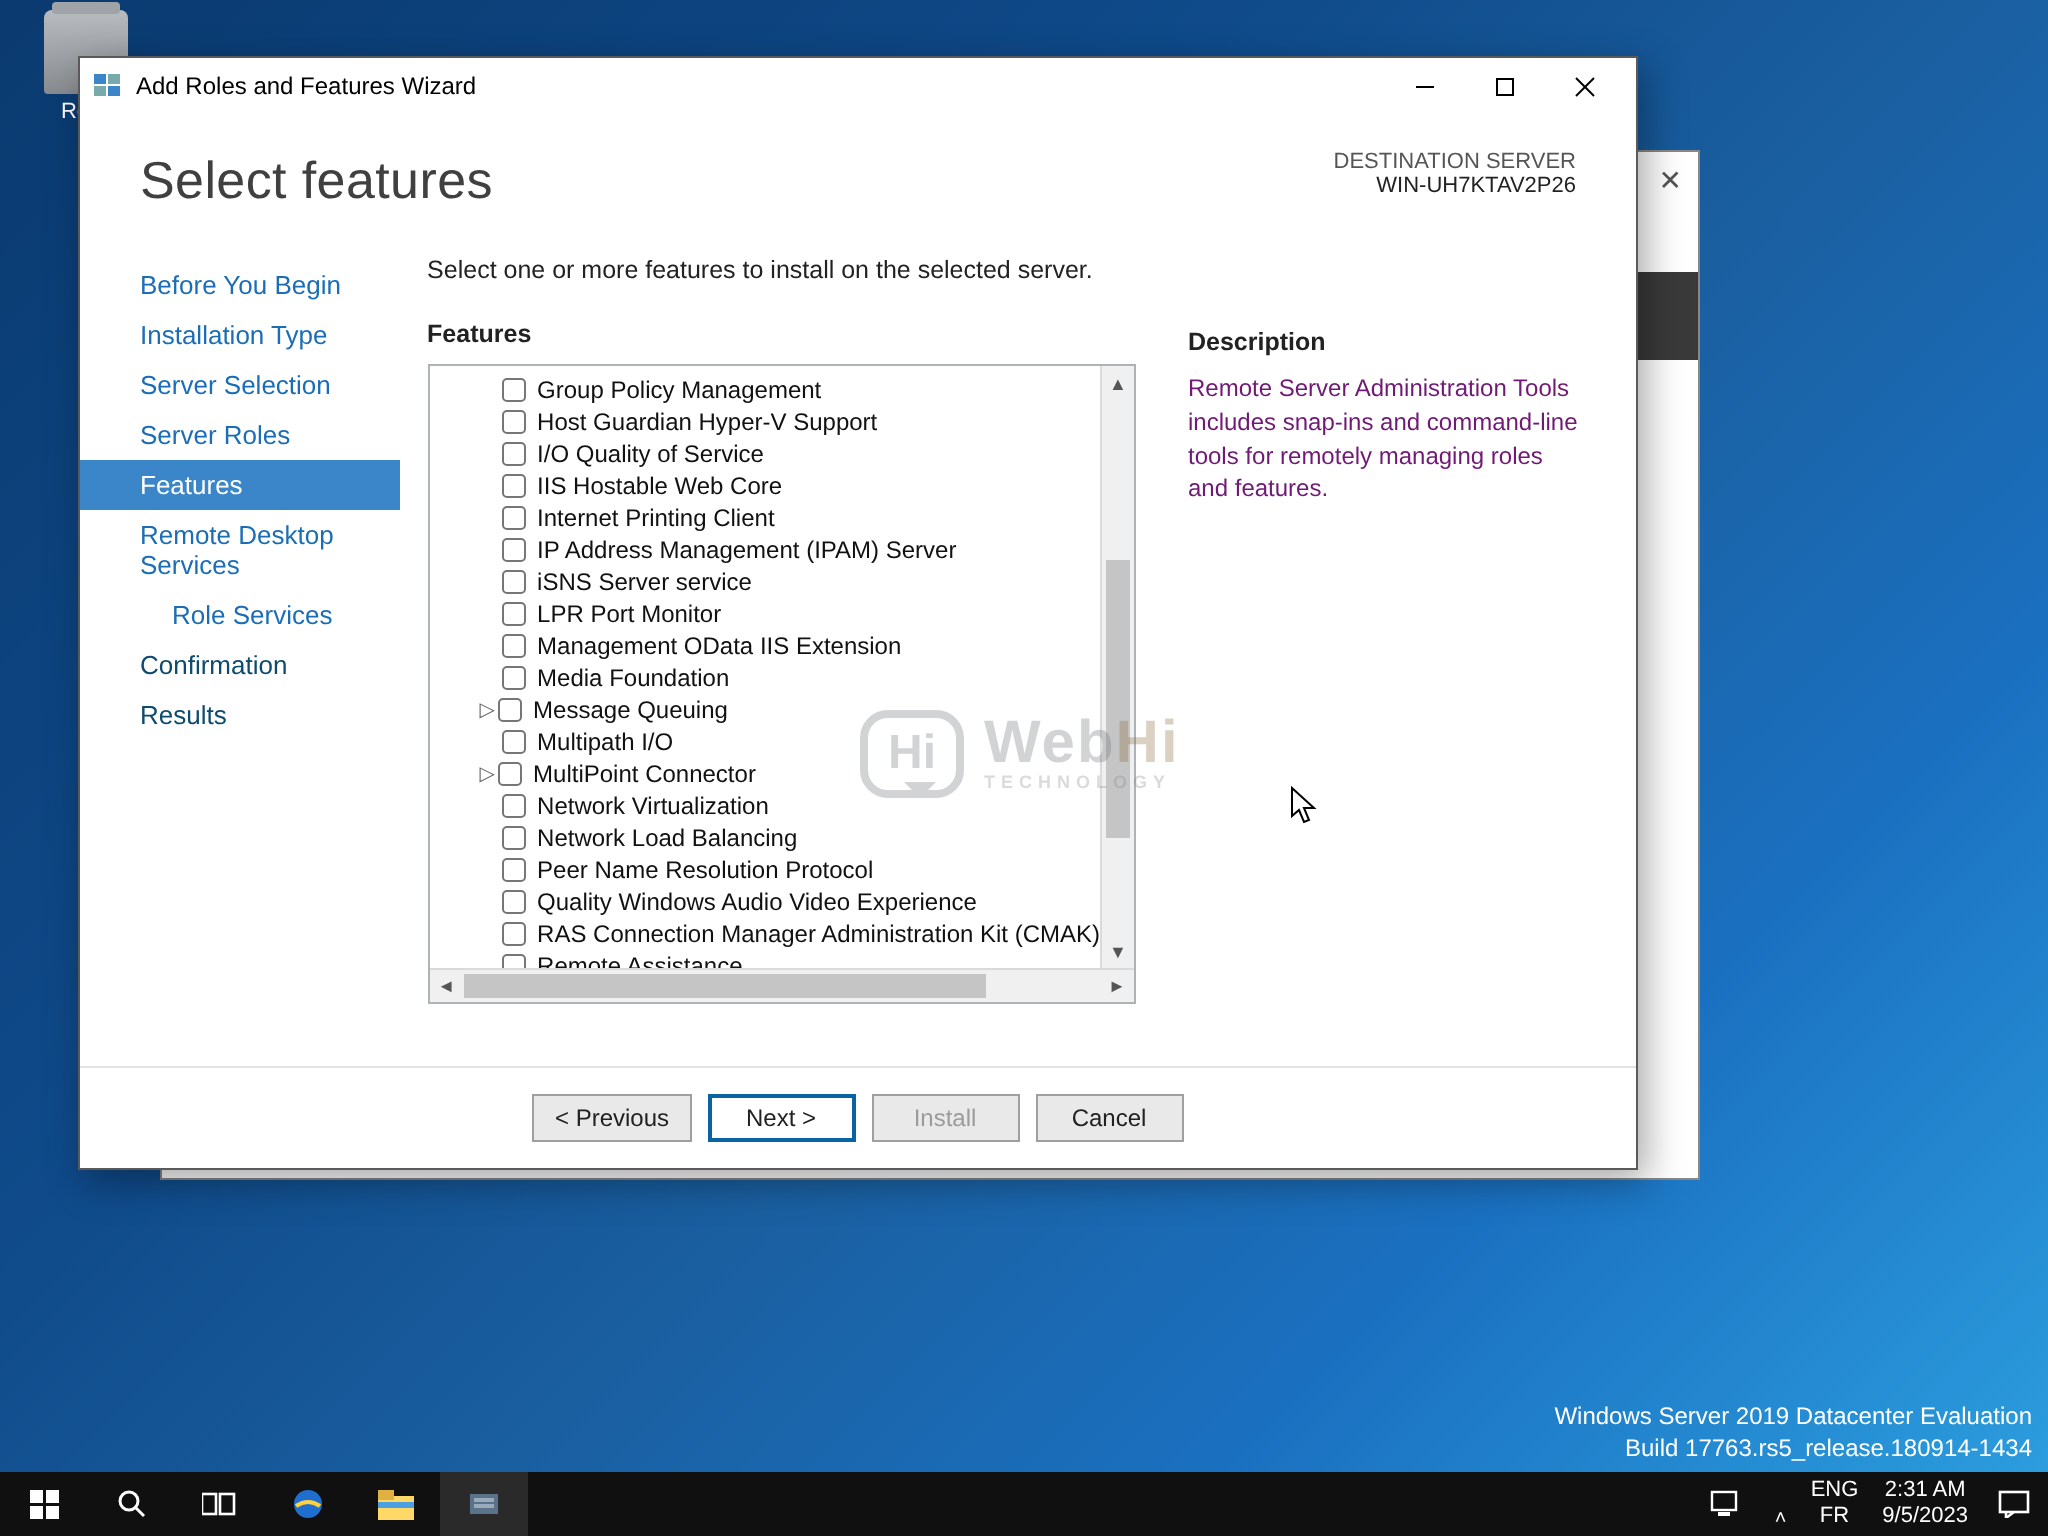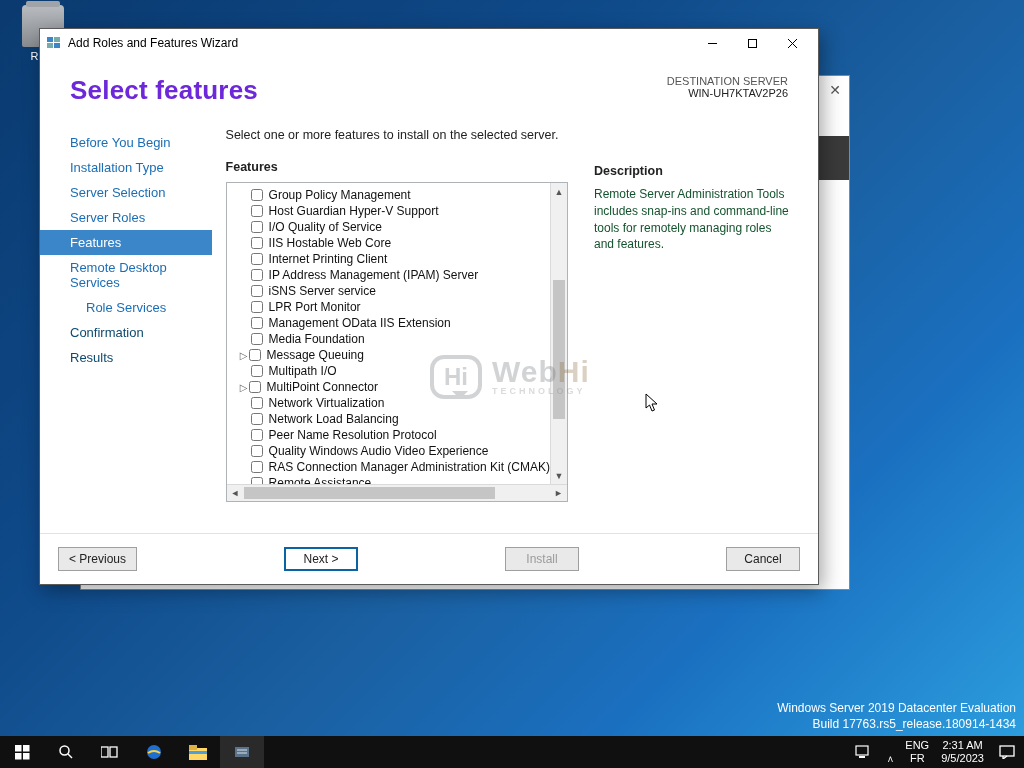--- a/index.html
+++ b/index.html
@@ -29,21 +29,21 @@
 .taskbar .caret { font-size:10px; margin-left:4px; color:#fff; }
 
 .wizard { position:absolute; top:28px; left:39px; width:780px; height:557px; background:#fff; border:1px solid #5a5a5a; box-shadow: 4px 6px 18px rgba(0,0,0,.35); display:flex; flex-direction:column; }
 .titlebar { height:28px; display:flex; align-items:center; padding:0 6px; font-size:12px; color:#000; background:#fff; }
 .titlebar .appicon { width:16px; height:16px; margin-right:6px; position:relative; }
 .titlebar .appicon svg { width:16px; height:16px; }
 .titlebar .spacer { flex:1; }
 .winbtn { width:40px; height:100%; display:flex; align-items:center; justify-content:center; font-size:12px; color:#222; }
 .winbtn svg { width:11px; height:11px; }
 .header { padding: 18px 30px 10px 30px; display:flex; align-items:flex-start; }
-.header h1 { color:#6d28d9; font-weight:700; font-size:26px; letter-spacing:.2px; }
+.header h1 { color:#404040; font-weight:400; font-size:26px; letter-spacing:.2px; }
 .header .dest { margin-left:auto; text-align:right; font-size:11px; color:#444; }
 .header .dest .lbl { color:#555; }
 .header .dest .host { color:#222; }
 .body { flex:1; display:flex; padding: 0 14px 0 0; overflow:hidden; }
 
 .nav { width:218px; padding: 14px 0 0 0; }
 .nav .item { padding:5px 12px 5px 30px; font-size:13px; color:#1b6eb5; cursor:default; }
 .nav .item.selected { background:#3a86c8; color:#fff; }
 .nav .item.disabled { color:#0c4a6e; }
 .nav .item.sub { padding-left:46px; }
@@ -60,24 +60,24 @@
 .feat .noexp { width:10px; }
 .feat input { margin:0 6px 0 2px; width:12px; height:12px; }
 .vscroll { width:17px; background:#f0f0f0; border-left:1px solid #dadada; display:flex; flex-direction:column; }
 .vscroll .arrow { height:17px; display:flex; align-items:center; justify-content:center; font-size:9px; color:#555; }
 .vscroll .track { flex:1; position:relative; }
 .vscroll .thumb { position:absolute; left:2px; right:2px; top:30%; height:52%; background:#c5c5c5; }
 .hscroll { height:17px; background:#f0f0f0; border-top:1px solid #dadada; display:flex; }
 .hscroll .arrow { width:17px; display:flex; align-items:center; justify-content:center; font-size:9px; color:#555; }
 .hscroll .track { flex:1; position:relative; }
 .hscroll .thumb { position:absolute; top:2px; bottom:2px; left:0; width:82%; background:#c5c5c5; }
-.listwrap { display:flex; flex:1; min-height:0; }
-.desc { font-size:12px; color:#14532d; line-height:1.4; }
-
-.footer { border-top:1px solid #e2e2e2; padding:13px 18px; display:flex; gap:8px; justify-content:space-between; }
+.listwrap { display:flex; flex:1; min-height:0;margin-left:12px; }
+.desc { font-size:12px; color:#701a75; line-height:1.4; }
+
+.footer { border-top:1px solid #e2e2e2; padding:13px 18px; display:flex; gap:8px; justify-content:center; }
 .btn { min-width:74px; height:24px; font-size:12px; background:#e9e9e9; border:1px solid #9f9f9f; color:#222; display:flex; align-items:center; justify-content:center; padding:0 10px; }
 .btn.primary { border:2px solid #0a64a4; background:#fff; }
 .btn.disabled { color:#9b9b9b; }
 
 .cursor { position:absolute; top:393px; left:645px; pointer-events:none; }
 .cursor svg { width:16px; height:20px; }
 
 .wm { position:absolute; top:355px; left:430px; opacity:.30; pointer-events:none; color:#6a6f75; font-weight:600; }
 .wm .row { display:flex; align-items:center; gap:10px; }
 .wm .bubble { border:4px solid #6a6f75; border-radius:14px; padding:4px 10px; font-size:24px; position:relative; }

